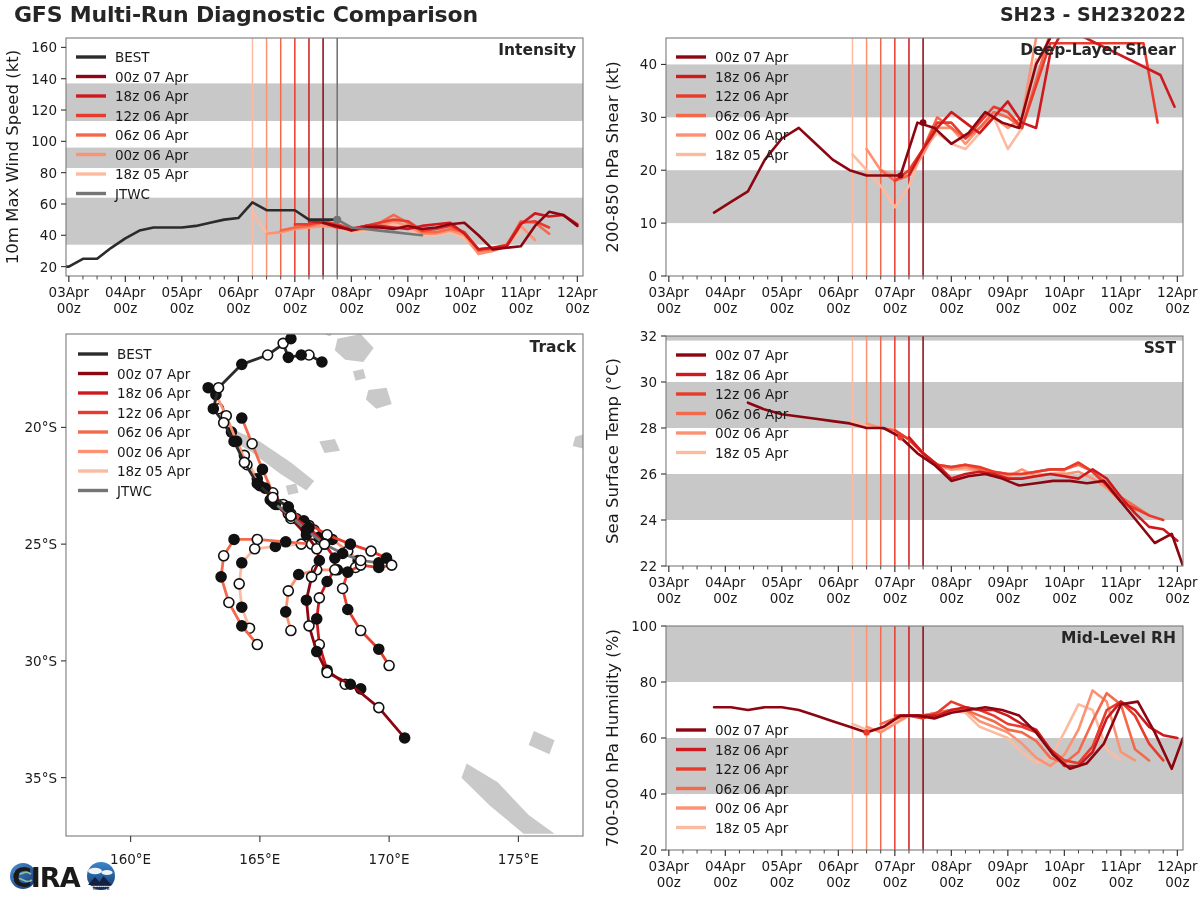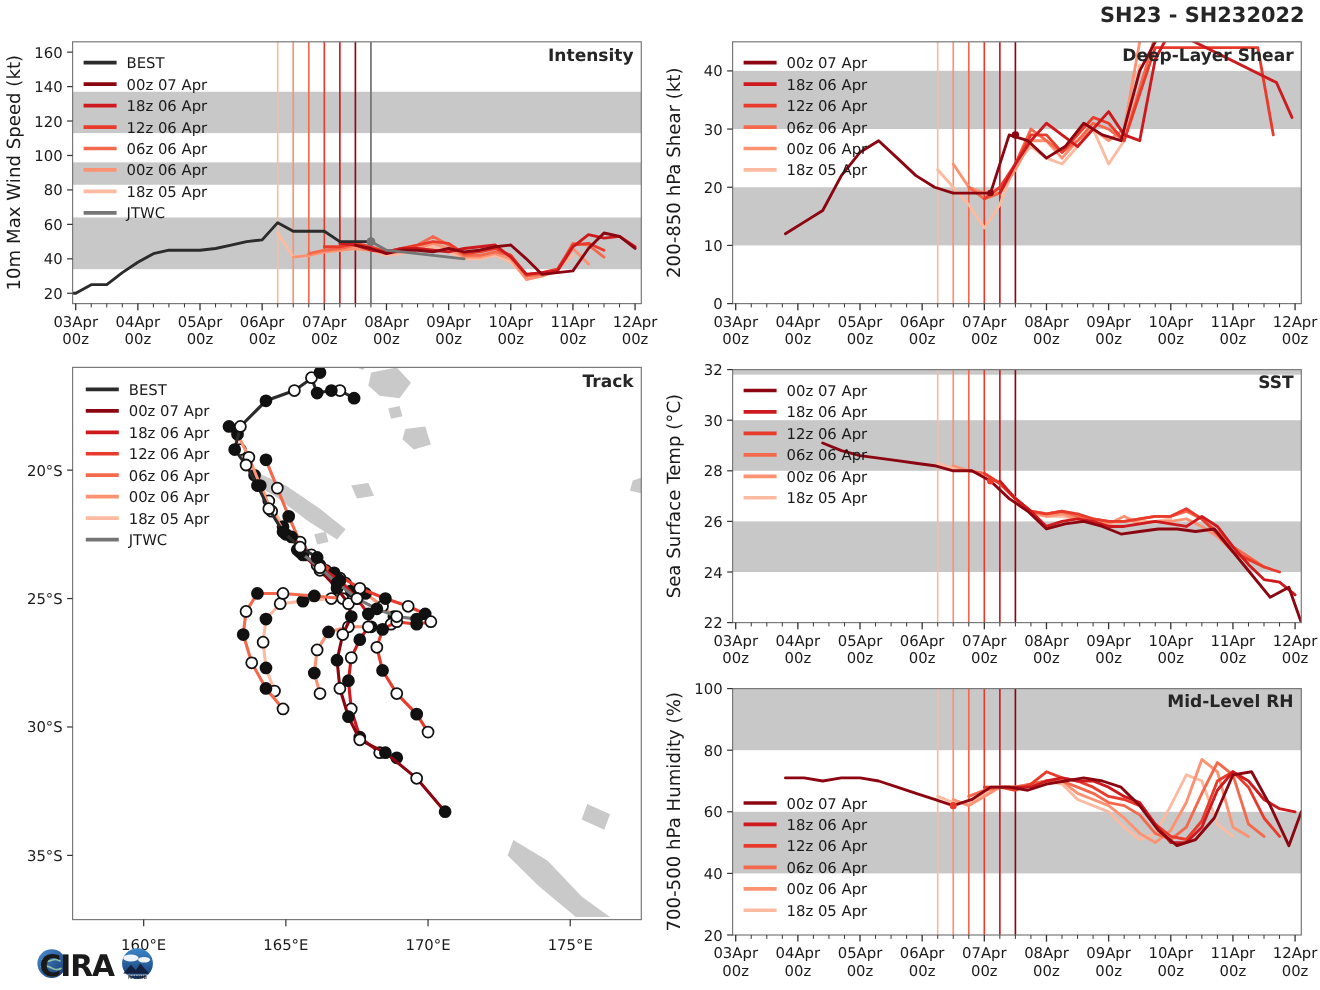--- a/index.html
+++ b/index.html
@@ -12,27 +12,28 @@
   .panel{position:absolute;}
   svg{display:block;overflow:visible;}
   text{font-family:"DejaVu Sans","Liberation Sans",sans-serif;fill:#1a1a1a;}
   .tick-lbl{font-size:13.5px;}
   .tick-lbl-track{font-size:13.5px;}
   .axis-title{font-size:16.5px;}
   .panel-tag{font-size:15.5px;font-weight:bold;fill:#262626;}
   .leg-lbl{font-size:13.5px;fill:#1a1a1a;}
   .frame{fill:none;stroke:#7a7a7a;stroke-width:1.1;}
   .band{fill:#c8c8c8;}
-  .logo{position:absolute;left:8px;top:855px;width:110px;height:42px;margin-left:24px;}
+  .logo{position:absolute;left:8px;top:855px;width:110px;height:42px;}
 </style>
 </head>
 <body>
 
 <div class="fig">
 
+  <div class="title-main">GFS Multi-Run Diagnostic Comparison</div>
   <div class="title-right">SH23 - SH232022</div>
 
   <div class="panel" style="left:0;top:26px;width:600px;height:300px;">
     <svg id="svg-intensity" width="600" height="300" viewBox="0 0 600 300">
         <g>
           <rect x="66" y="12" width="517" height="238" fill="#ffffff"></rect>
           <rect x="66" y="171.71052631578948" width="517" height="46.9736842105263" class="band"></rect>
           <rect x="66" y="121.60526315789474" width="517" height="20.35526315789474" class="band"></rect>
           <rect x="66" y="57.40789473684211" width="517" height="37.57894736842107" class="band"></rect>
           <g clip-path="url(#clip-intensity)">

